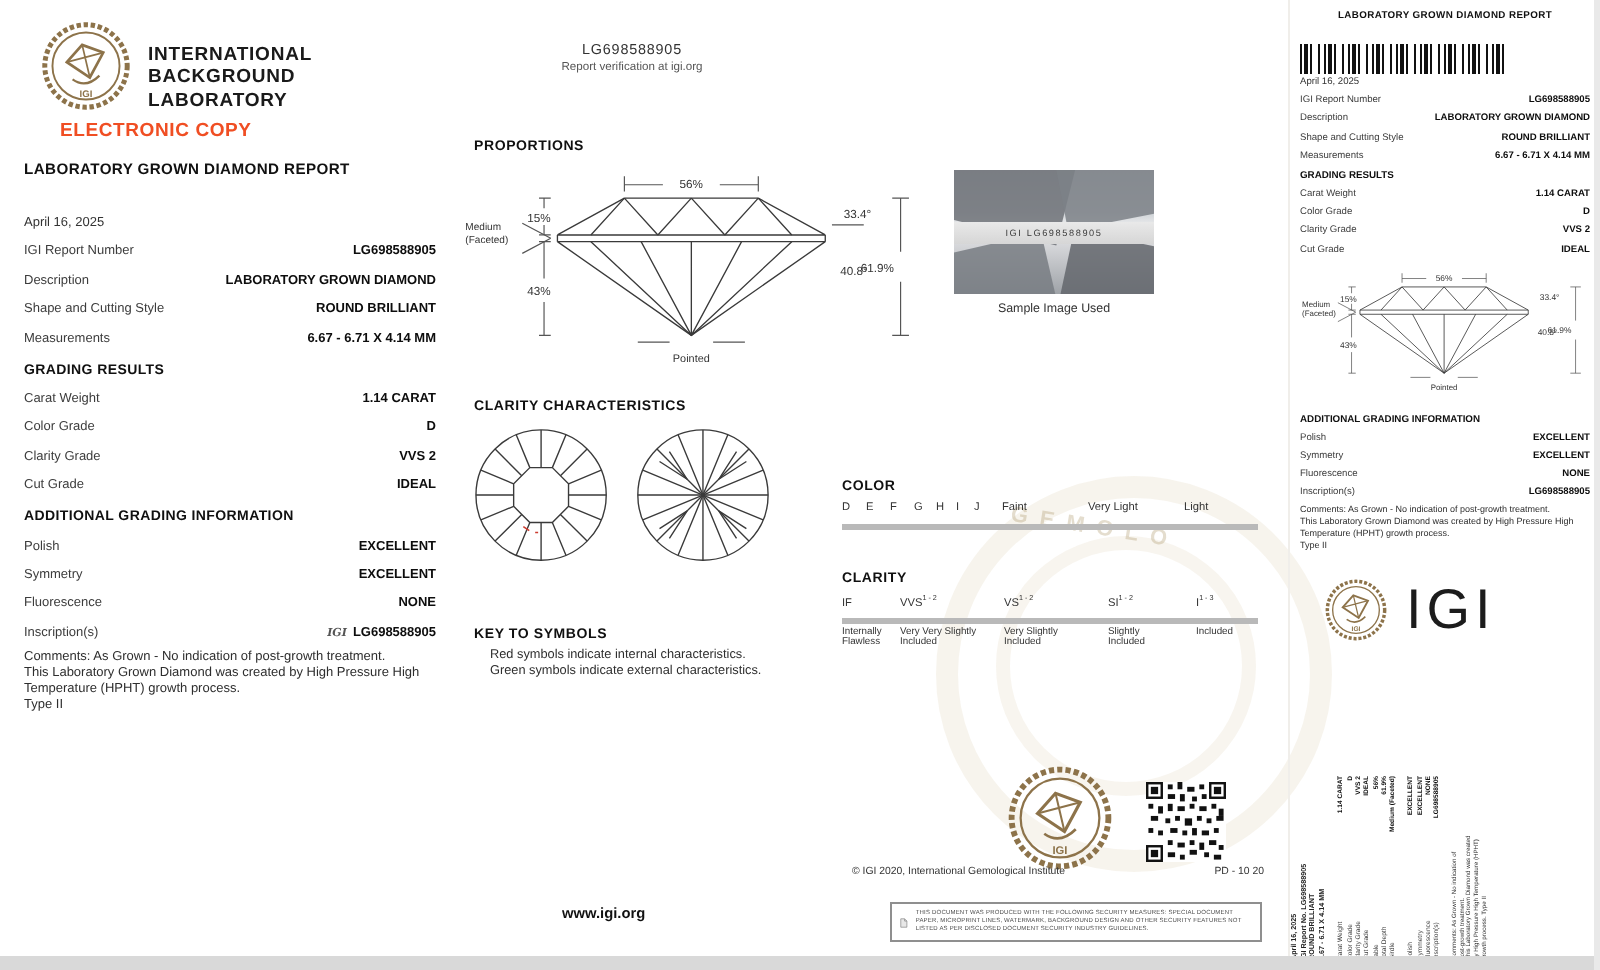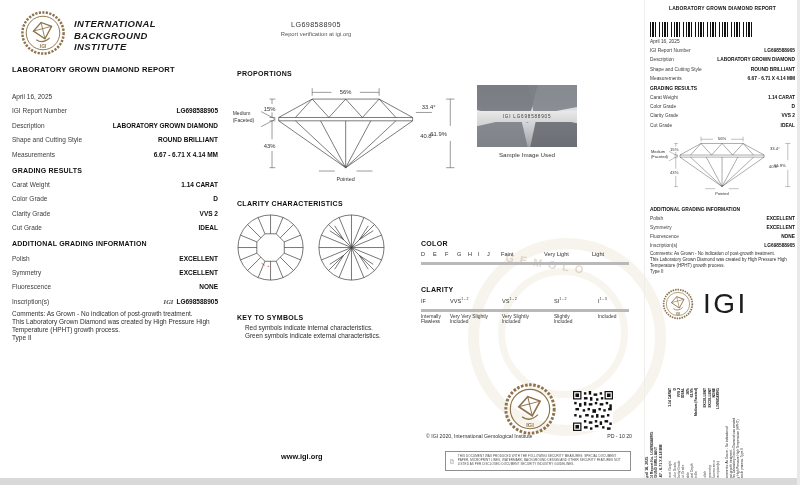--- a/index.html
+++ b/index.html
@@ -8,21 +8,21 @@
     font-family:"Liberation Sans", sans-serif; color:#222; overflow:hidden;
   }
   
   .wm-ring { position:absolute; border-radius:50%; pointer-events:none; }
   .wm-ring.r1 { left:468px; top:238px; width:176px; height:176px; border:11px solid rgba(205,185,140,.16); }
   .wm-ring.r2 { left:498px; top:268px; width:116px; height:116px; border:7px solid rgba(205,185,140,.14); }
   .wm-text { position:absolute; left:505px; top:258px; color:rgba(172,150,104,.32);
     font-size:11px; letter-spacing:6px; transform:rotate(9deg); font-weight:bold; }
   
   .lpanel { position:absolute; left:12px; top:10px; width:206px; }
-  .brand-row { display:flex; gap:8px; margin-left:8px; align-items:center;font-style:italic; }
+  .brand-row { display:flex; gap:8px; margin-left:8px; align-items:flex-end; }
   .brand-name { padding-top:5px; font-size:9.5px; font-weight:bold; line-height:11.5px; letter-spacing:.4px; color:#1a1a1a; }
   .ecopy { margin:4px 0 0 18px; font-size:9.5px; font-weight:bold; color:#f04e23; letter-spacing:.3px; }
   .rep-title { margin-top:9px; font-size:7.6px; font-weight:bold; letter-spacing:.2px; color:#111; }
   .ldate { margin-top:19px; font-size:6.5px; color:#333; }
   .frow { display:flex; justify-content:space-between; align-items:baseline; margin-top:7.4px; font-size:6.5px; }
   .frow .lab { color:#3c3c3c; }
   .frow .val { font-weight:bold; color:#0d0d0d; text-align:right; }
   .sechead { font-size:7px; font-weight:bold; margin-top:9px; color:#101010; letter-spacing:.2px; }
   .insc-mark { font-family:"DejaVu Serif", serif; font-style:italic; font-size:5.5px; color:#555; margin-right:3px; }
   .comments { margin-top:5px; font-size:6.5px; line-height:8.2px; color:#2e2e2e; }
@@ -109,23 +109,24 @@
         <circle cx="24" cy="24" r="21.5" fill="none" stroke="#8d734a" stroke-width="2.6" stroke-dasharray="2.3 1.4"></circle>
         <circle cx="24" cy="24" r="17.5" fill="none" stroke="#8d734a" stroke-width="1"></circle>
         <path d="M14 22 L22 13 L33 17 L26 30 Z" fill="none" stroke="#8d734a" stroke-width="1.4"></path>
         <path d="M14 22 L33 17 M22 13 L26 30" stroke="#8d734a" stroke-width=".9" fill="none"></path>
         <path d="M17 31 Q24 36 31 29" stroke="#8d734a" stroke-width="1.2" fill="none"></path>
         <text x="24" y="40" text-anchor="middle" font-size="5" fill="#8d734a" font-weight="bold">IGI</text>
       </svg>
       <div class="brand-name">
         <div>INTERNATIONAL</div>
         <div>BACKGROUND</div>
-        <div>INSTITUTE</div>
+        <div>LABORATORY</div>
       </div>
     </div>
+    <div class="ecopy">ELECTRONIC COPY</div>
     <div class="rep-title">LABORATORY GROWN DIAMOND REPORT</div>
     <div class="ldate">April 16, 2025</div>
 
     <div class="frow">
       <span class="lab">IGI Report Number</span>
       <span class="val">LG698588905</span>
     </div>
     <div class="frow">
       <span class="lab">Description</span>
       <span class="val">LABORATORY GROWN DIAMOND</span>

